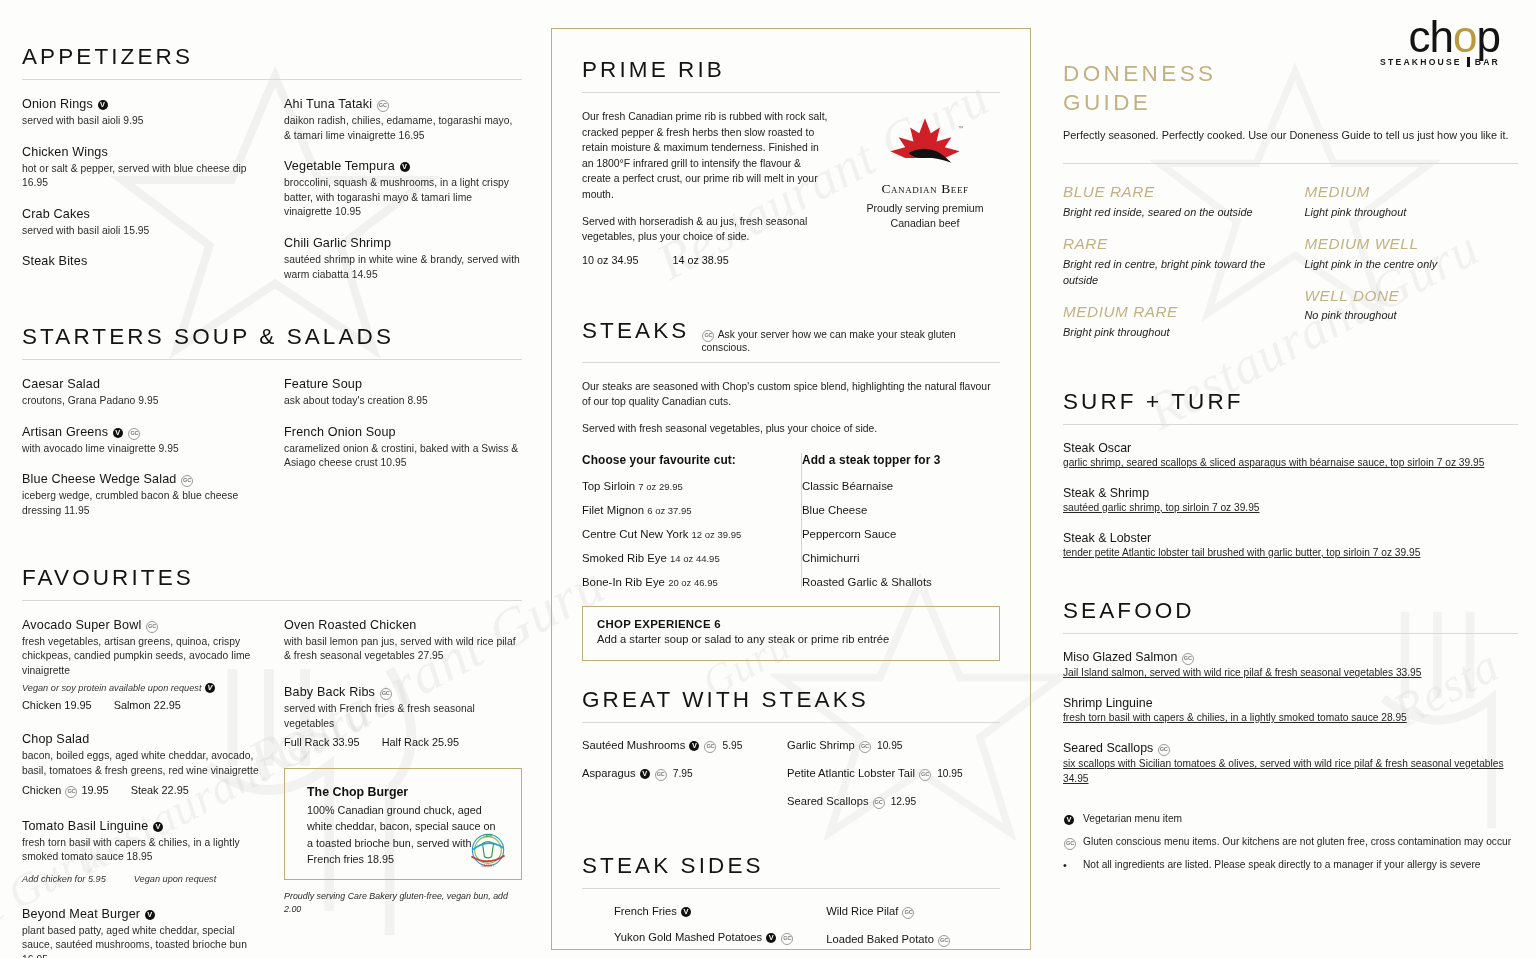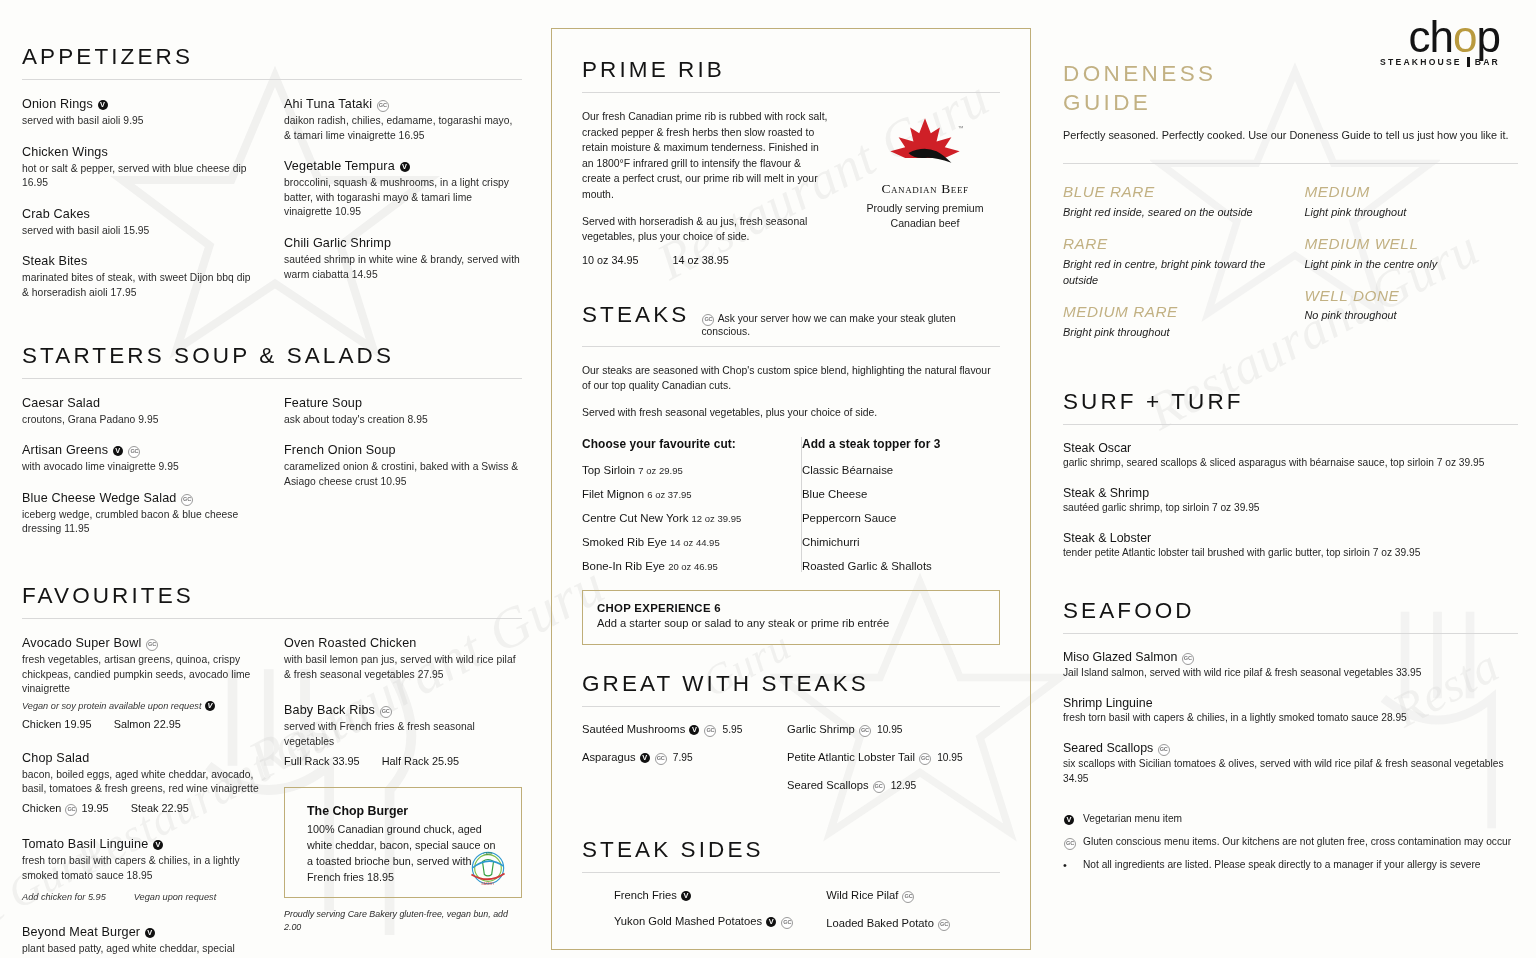--- a/index.html
+++ b/index.html
@@ -301,20 +301,21 @@
   .rc-item { margin-bottom: 15px; }
   .rc-name {
     font-size: 12.4px;
     color: #141414;
     margin-bottom: 1px;
   }
   .rc-desc {
     font-size: 10.2px;
     color: #262626;
     line-height: 1.45;
+    text-decoration: underline;
   }
 
   .footnotes { margin-top: 26px; }
   .fn {
     display: flex;
     gap: 7px;
     font-size: 10.2px;
     line-height: 1.45;
     color: #1e1e1e;
     margin-bottom: 7px;
@@ -405,21 +406,20 @@
           <div class="idesc">hot or salt &amp; pepper, served with blue cheese dip  16.95</div>
         </div>
 
         <div class="item">
           <div class="iname">Crab Cakes</div>
           <div class="idesc">served with basil aioli  15.95</div>
         </div>
 
         <div class="item">
           <div class="iname">Steak Bites</div>
-          <div class="idesc">marinated bites of steak, with sweet Dijon bbq dip &amp; horseradish aioli  17.95</div>
         </div>
 
       </div>
       <div class="gcol">
 
         <div class="item">
           <div class="iname"><span>Ahi Tuna Tataki</span> <span class="badge badge-gc">GC</span></div>
           <div class="idesc">daikon radish, chilies, edamame, togarashi mayo, &amp; tamari lime vinaigrette  16.95</div>
         </div>
 
@@ -564,21 +564,21 @@
         <svg width="84" height="66" viewBox="0 0 100 80">
           <path d="M50 4 L57 22 L68 15 L64 32 L82 27 L74 39 L92 44 L74 52 L50 52 L26 52 L8 44 L26 39 L18 27 L36 32 L32 15 L43 22 Z" fill="#cf2027"></path>
           <path d="M30 46 q18 -9 34 -2 q8 4 18 14 q-20 -7 -32 -6 q-14 1 -20 -6 Z" fill="#111"></path>
           <text x="90" y="18" font-size="7" fill="#777">™</text>
         </svg>
         <div class="beef-word">Canadian Beef</div>
         <div class="beef-caption">Proudly serving premium Canadian beef</div>
       </div>
     </div>
 
-    <div class="steaks-head" style="margin-top:36px;">
+    <div class="steaks-head" style="margin-top:52px;">
       <h2 class="sec" style="margin-bottom:0;">STEAKS</h2>
       <span class="steaks-note"><span class="badge badge-gc">GC</span> <span>Ask your server how we can make your steak gluten conscious.</span></span>
     </div>
     <hr class="rule" style="margin-top:9px;">
     <p class="body-txt">Our steaks are seasoned with Chop's custom spice blend, highlighting the natural flavour of our top quality Canadian cuts.</p>
     <p class="body-txt">Served with fresh seasonal vegetables, plus your choice of side.</p>
 
     <div class="cuts-wrap">
       <div class="cuts-col">
         <div class="sub-head">Choose your favourite cut:</div>

